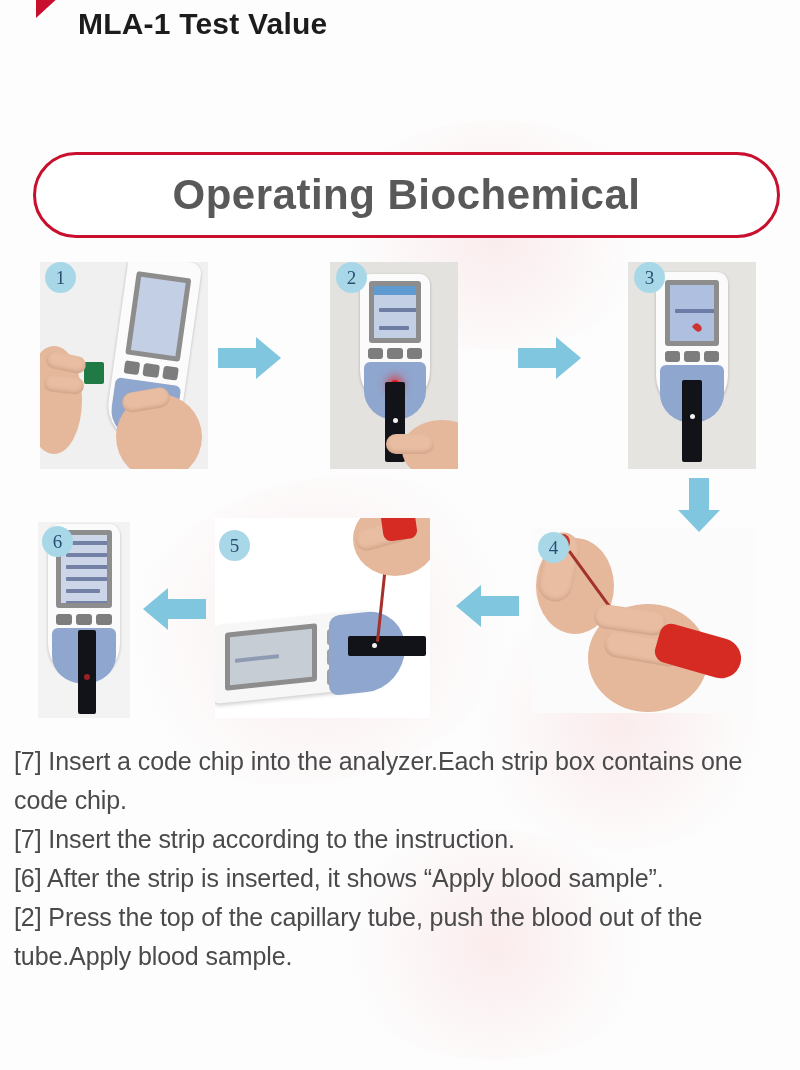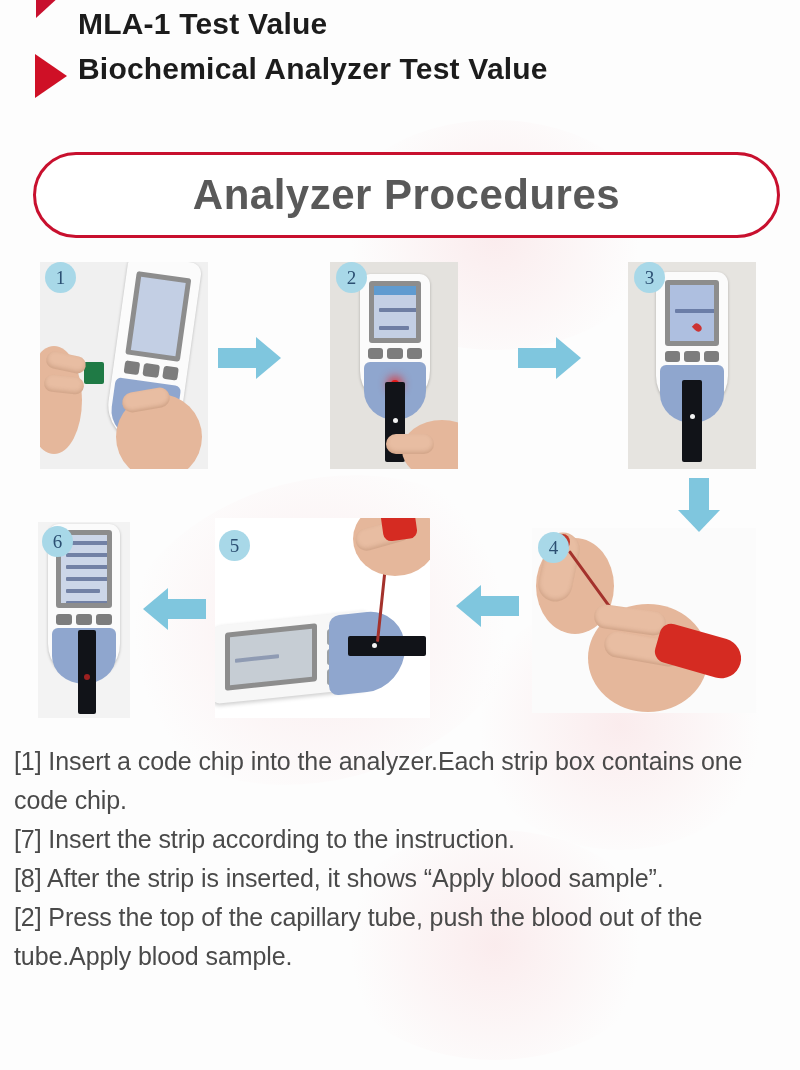--- a/index.html
+++ b/index.html
@@ -233,31 +233,25 @@
 
   <div class="header">
 
     <div class="hdr-row hdr-row-1">
       <span class="marker-wrap">
         <span class="tri-clipped"></span>
       </span>
       <span class="hdr-text">MLA-1 Test Value</span>
     </div>
 
-    <div class="hdr-row hdr-row-2">
-      <span class="marker-wrap">
-        <span class="tri-full"></span>
-      </span>
-      <span class="hdr-text">Biochemical Analyzer Test Value</span>
-    </div>
 
   </div>
 
   <div class="title-pill">
-    <span class="title-text">Analyzer Procedures</span>
+    <span class="title-text">Operating Biochemical</span>
   </div>
 
   <div class="diagram">
 
     <div class="photo" style="left:40px; top:12px; width:168px; height:207px;">
       <div style="position:absolute;inset:0;background:#f0f0f0;"></div>
 
       <div class="dev" style="left:76px; top:-4px; width:74px; height:185px; transform:rotate(8deg);">
         <div class="dev-body"></div>
         <div class="dev-screen" style="left:10px; top:16px; width:55px; height:84px;"></div>
@@ -408,19 +402,19 @@
       </div>
       <div class="dev-strip" style="left:40px; top:108px; width:18px; height:84px;">
         <div style="position:absolute; left:6px; top:44px; width:6px; height:6px; background:#9c2020; border-radius:50%;"></div>
       </div>
     </div>
     <div class="badge" style="left:42px; top:276px;">6</div>
 
   </div>
 
   <div class="instructions">
-    <div class="instr-line">[1] Insert a code chip into the analyzer.Each strip box contains one code chip.</div>
+    <div class="instr-line">[7] Insert a code chip into the analyzer.Each strip box contains one code chip.</div>
     <div class="instr-line">[7] Insert the strip according to the instruction.</div>
-    <div class="instr-line">[8] After the strip is inserted, it shows “Apply blood sample”.</div>
+    <div class="instr-line">[6] After the strip is inserted, it shows “Apply blood sample”.</div>
     <div class="instr-line">[2] Press the top of the capillary tube, push the blood out of the tube.Apply blood sample.</div>
   </div>
 
 </div>
 
 </body></html>

